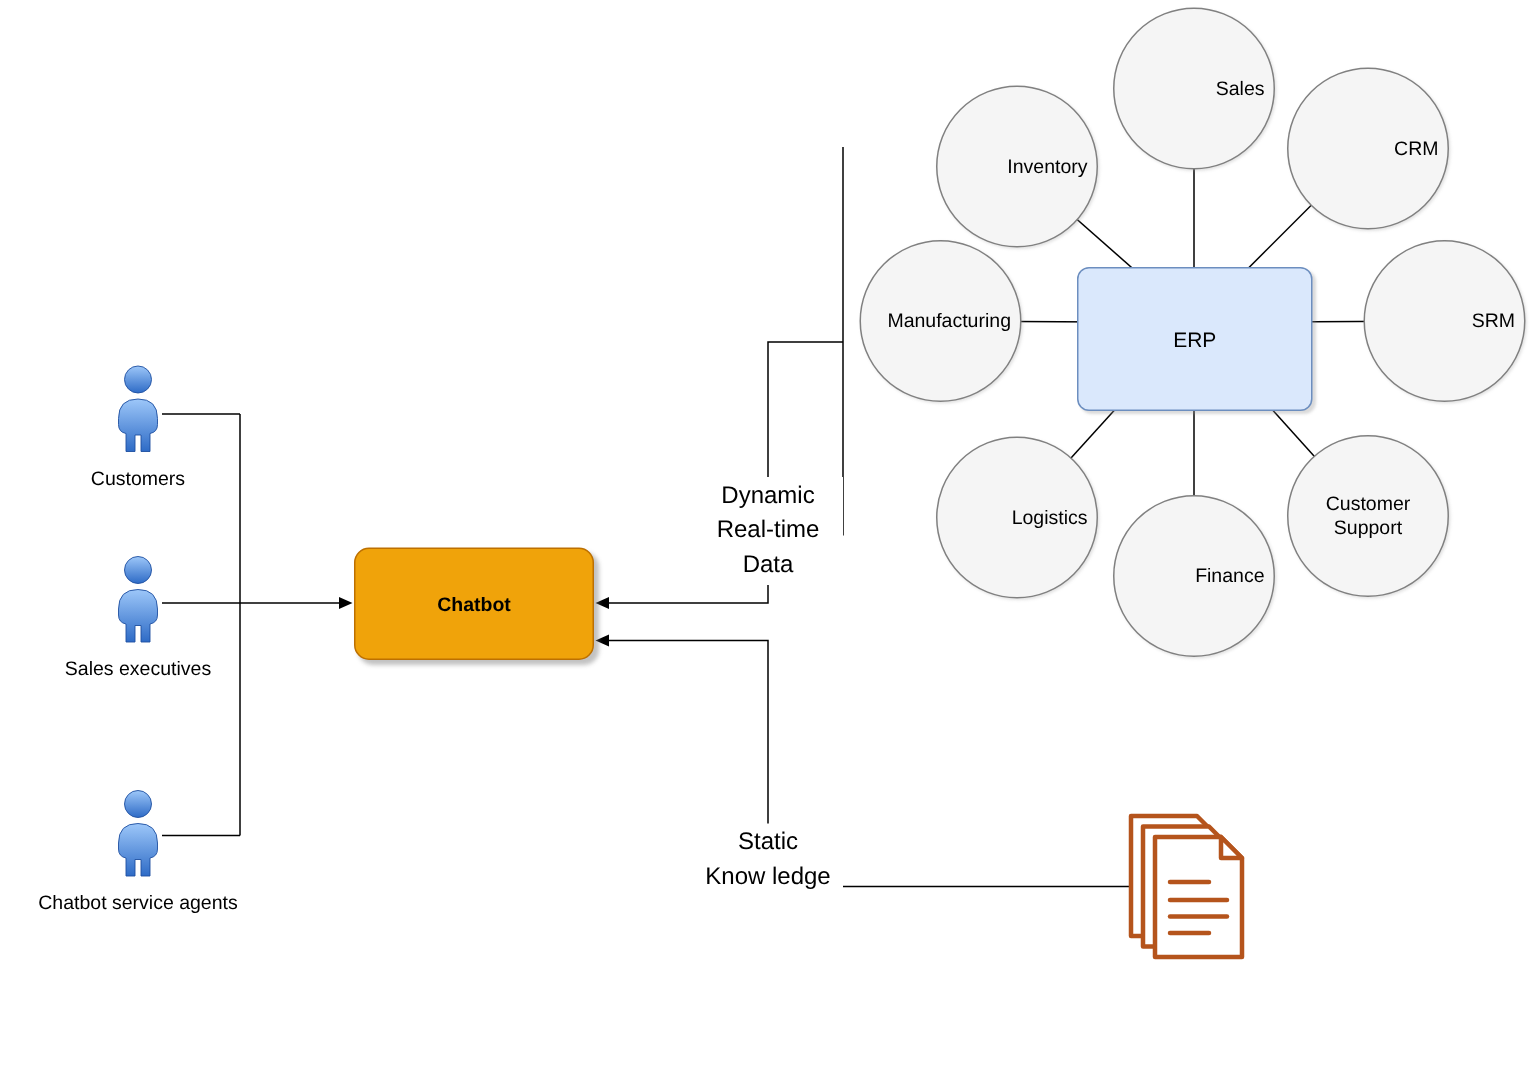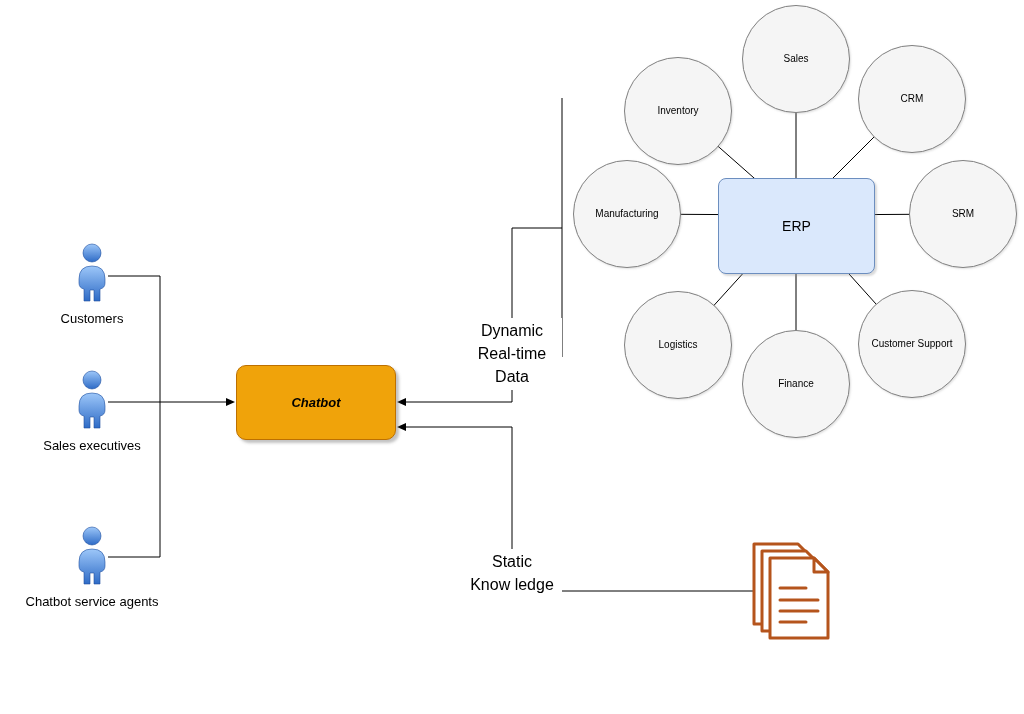--- a/index.html
+++ b/index.html
@@ -17,39 +17,39 @@
   
   .node { position: absolute; display: flex; align-items: center; justify-content: center; text-align: center; box-sizing: border-box; }
 
   .chatbot {
     left: 236px; top: 365px; width: 160px; height: 75px;
     background: var(--chatbot-fill, #F0A30A);
     border: 1px solid var(--chatbot-border, #BD7000);
     border-radius: 10px;
     font-weight: bold; font-size: 13px;
     box-shadow: 3px 3px 3px rgba(120,120,120,0.45);
-    font-style: italic;
   }
   .erp {
     left: 718px; top: 178px; width: 157px; height: 96px;
     background: var(--erp-fill, #DAE8FC);
     border: 1px solid var(--erp-border, #6C8EBF);
     border-radius: 8px;
     font-size: 14px;
     box-shadow: 2px 2px 2px rgba(150,150,150,0.35);
   }
   .module {
     width: 108px; height: 108px;
     background: var(--module-fill, #F5F5F5);
     border: 1px solid var(--module-border, #808080);
     border-radius: 50%;
-    font-size: 10px;
+    font-size: 13px;
     padding: 6px;
     line-height: 1.25;
     box-shadow: 1px 1px 2px rgba(160,160,160,0.3);
+    justify-content: flex-end;
   }
   
   .m-sales         { left: 742px; top: 5px;   }
   .m-crm           { left: 858px; top: 45px;  }
   .m-inventory     { left: 624px; top: 57px;  }
   .m-manufacturing { left: 573px; top: 160px; }
   .m-srm           { left: 909px; top: 160px; }
   .m-logistics     { left: 624px; top: 291px; }
   .m-finance       { left: 742px; top: 330px; }
   .m-customer-support { left: 858px; top: 290px; }

